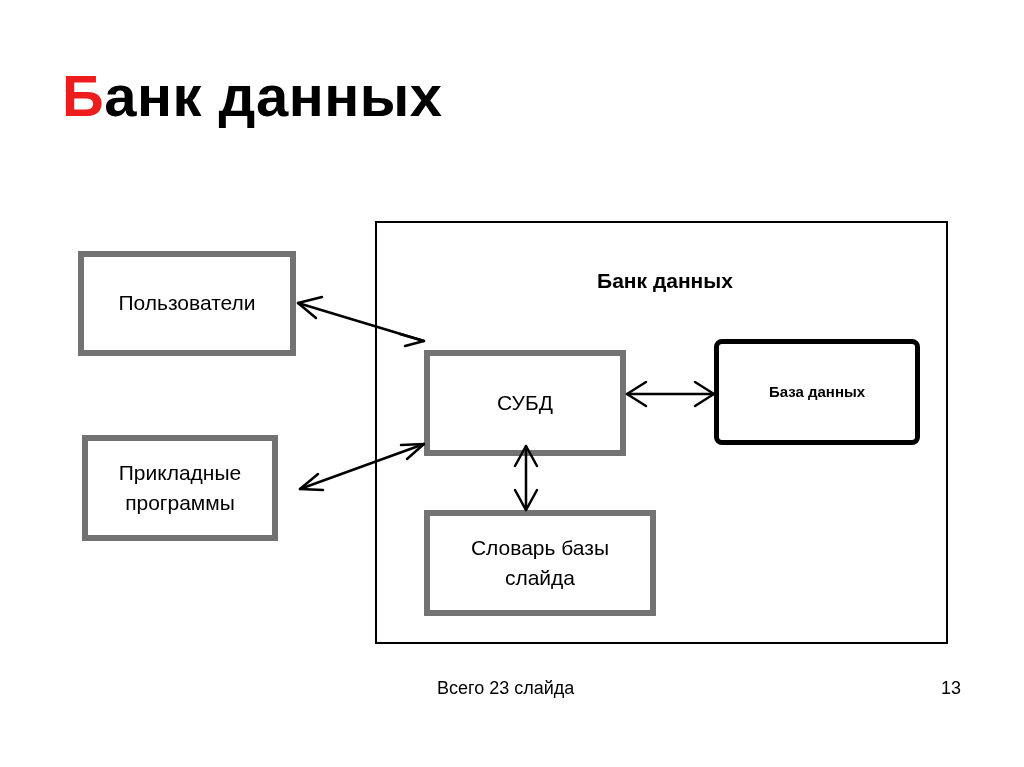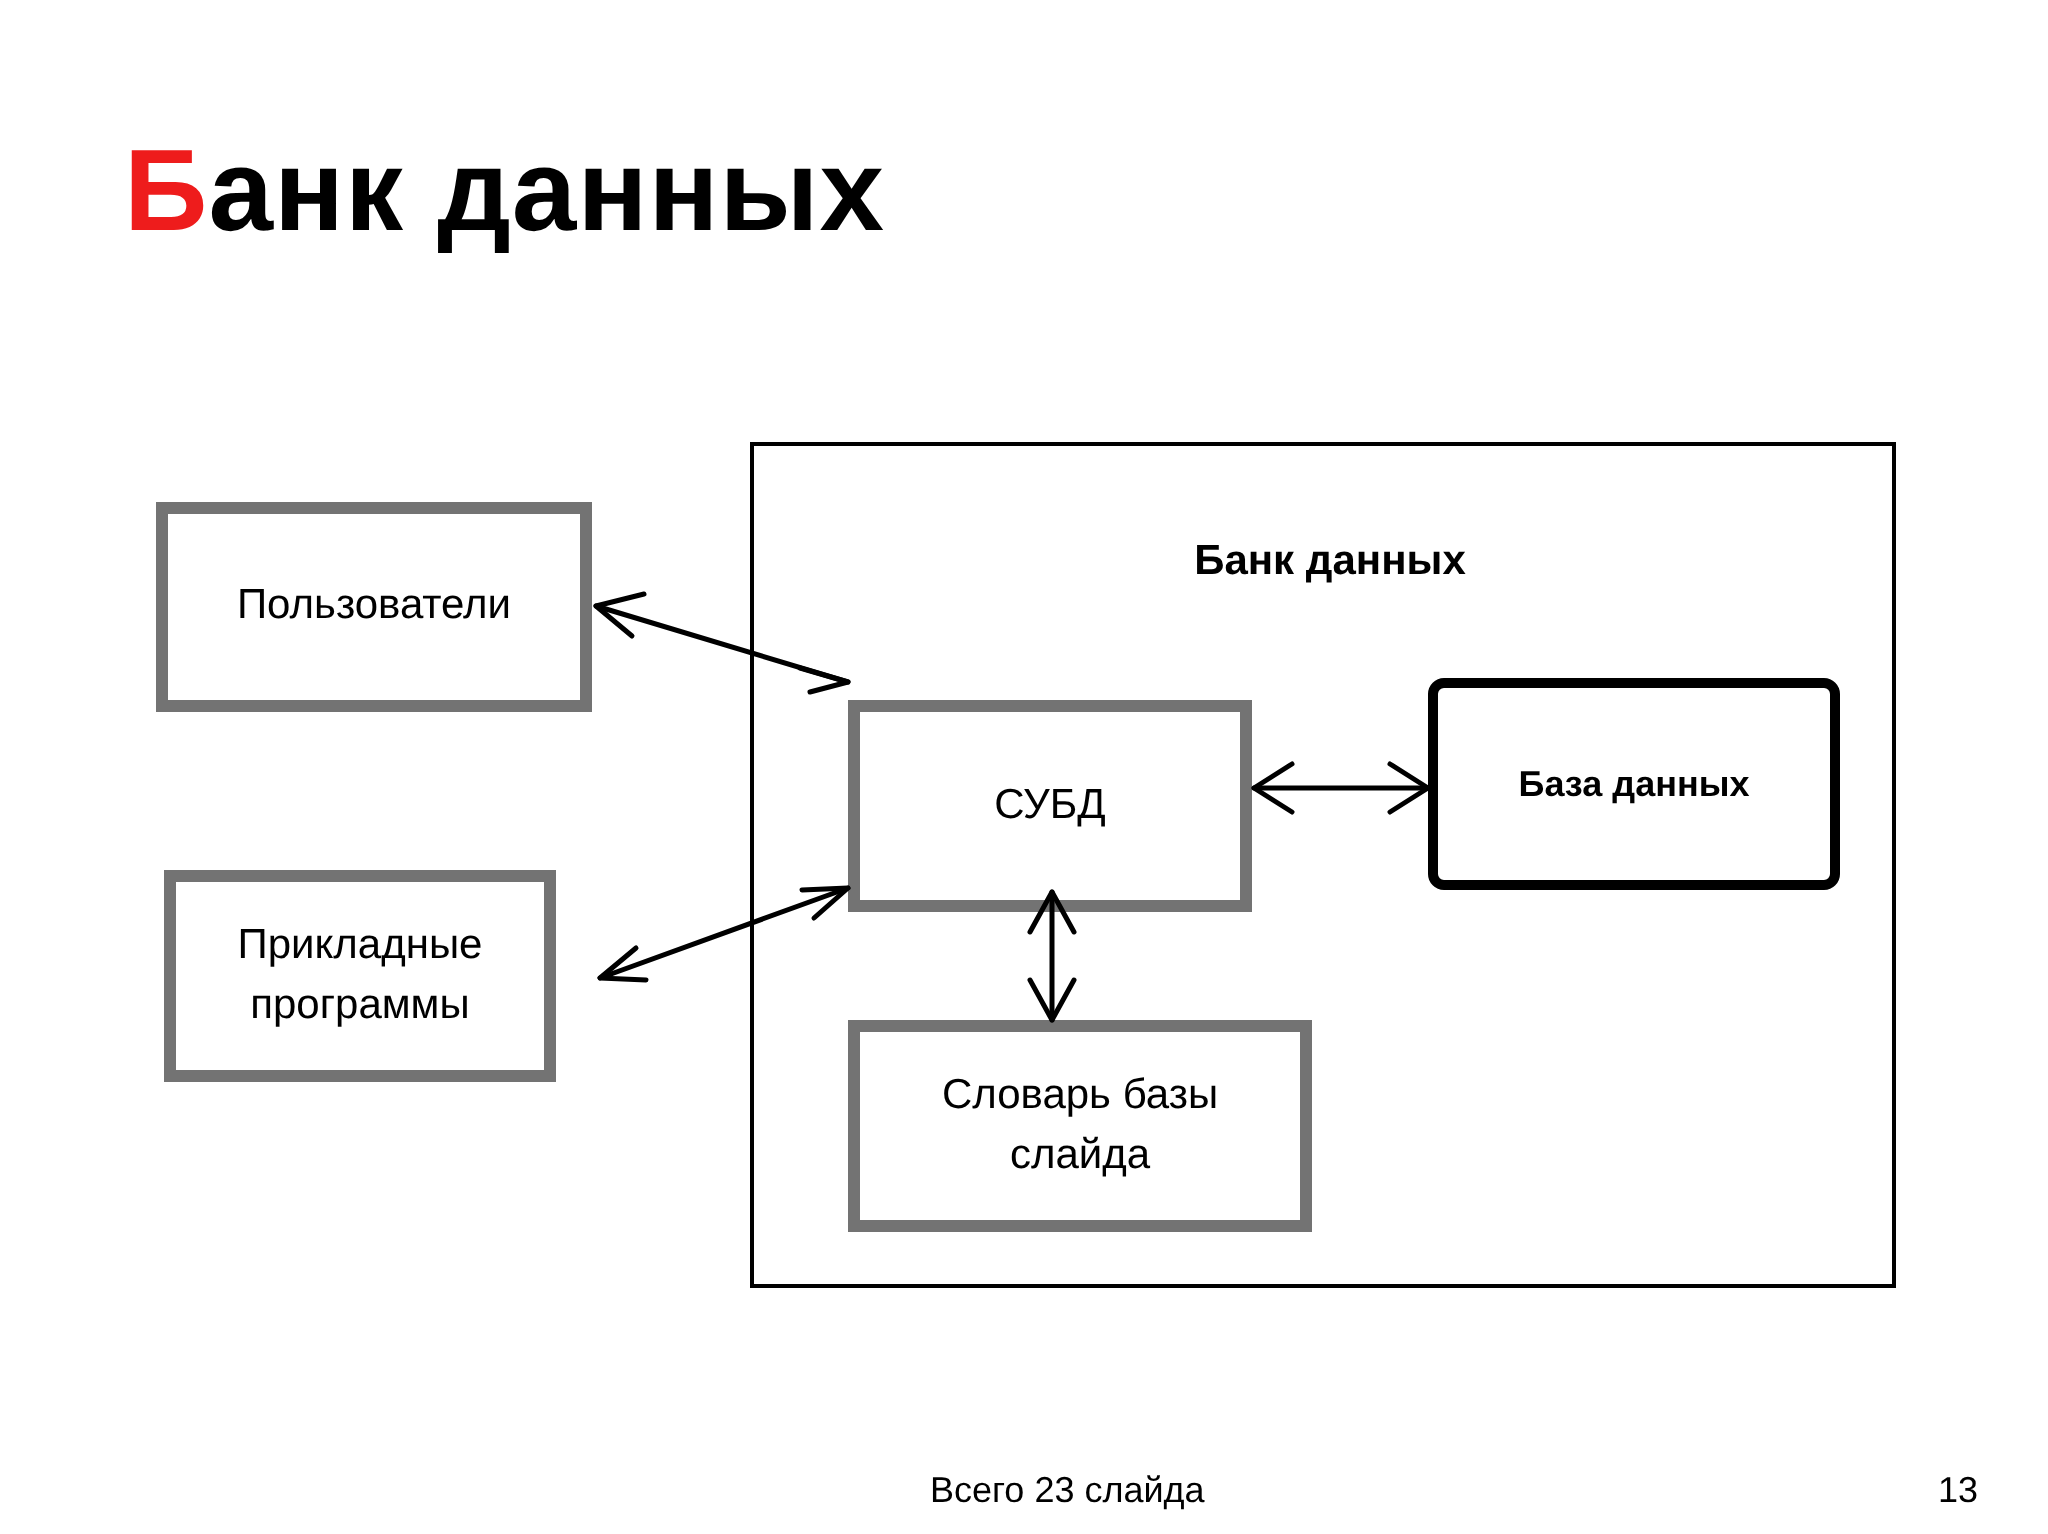--- a/index.html
+++ b/index.html
@@ -7,23 +7,23 @@
          font-family:"Liberation Sans", sans-serif; color:#000; }
   .title { position:absolute; left:62px; top:62px; font-size:58px; font-weight:bold; letter-spacing:0.5px; }
   .title .first { color:#ee1c1c; }
   .box { position:absolute; border:6px solid #737373; background:#fff; box-sizing:border-box;
          display:flex; align-items:center; justify-content:center; text-align:center;
          font-size:21px; line-height:1.45; }
   .outer { position:absolute; left:375px; top:221px; width:573px; height:423px;
            border:2px solid #000; box-sizing:border-box; }
   .outer-label { position:absolute; left:560px; top:269px; width:210px; text-align:center;
                  font-size:21px; font-weight:bold; }
-  .db { border:5px solid #000; border-radius:8px; font-weight:bold; font-size:18px;align-items:center; }
+  .db { border:5px solid #000; border-radius:8px; font-weight:bold; font-size:15px;align-items:center; }
   svg.arrows { position:absolute; left:0; top:0; }
-  .footer { position:absolute; top:735px; font-size:18px;margin-left:28px; }
+  .footer { position:absolute; top:678px; font-size:18px; }
 </style>
 </head>
 <body>
 
 <div class="title"><span class="first">Б</span><span>анк данных</span></div>
 
 <div class="outer"></div>
 <div class="outer-label">Банк данных</div>
 
 <div class="box" style="left:78px; top:251px; width:218px; height:105px;">

